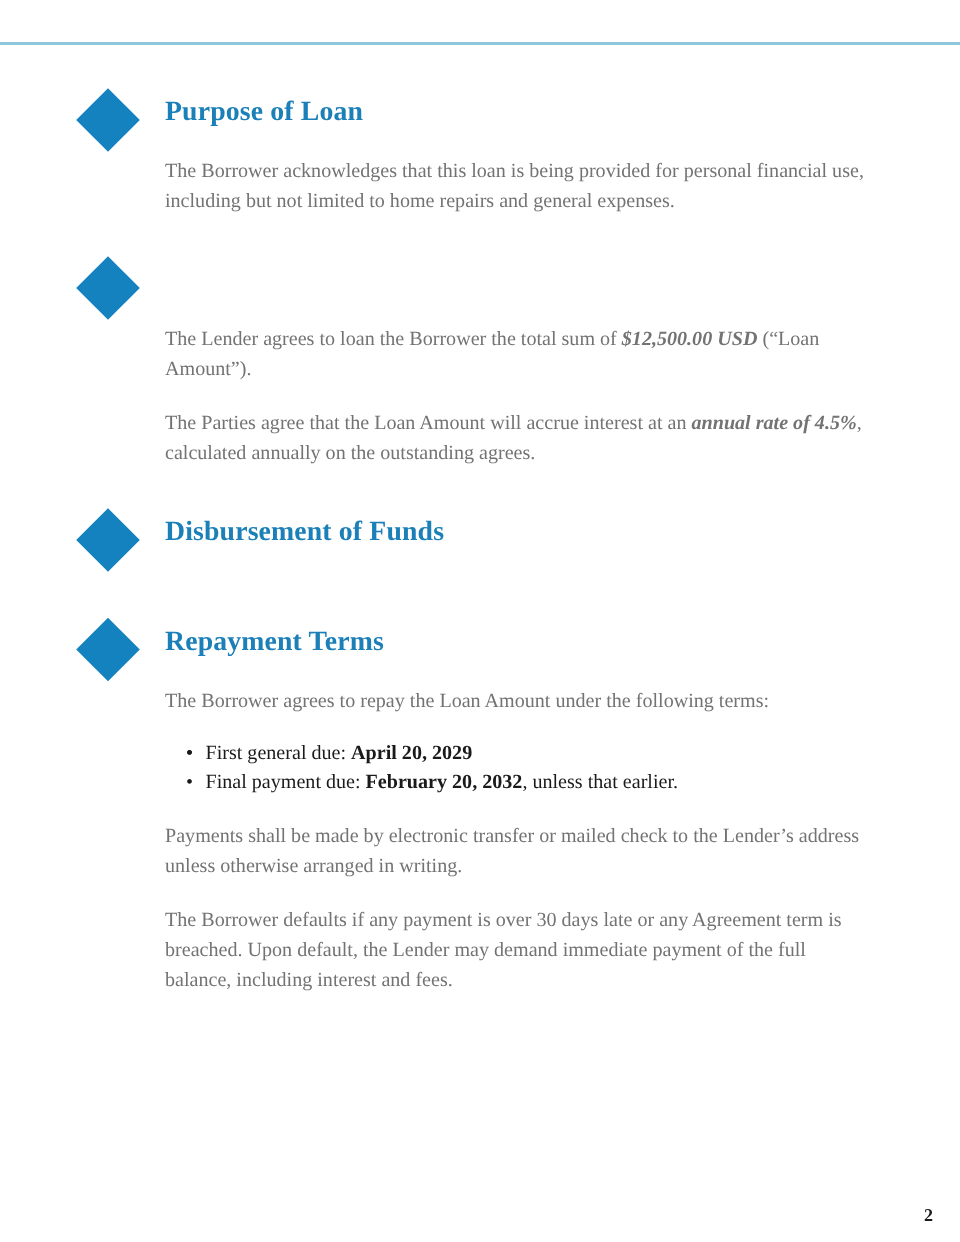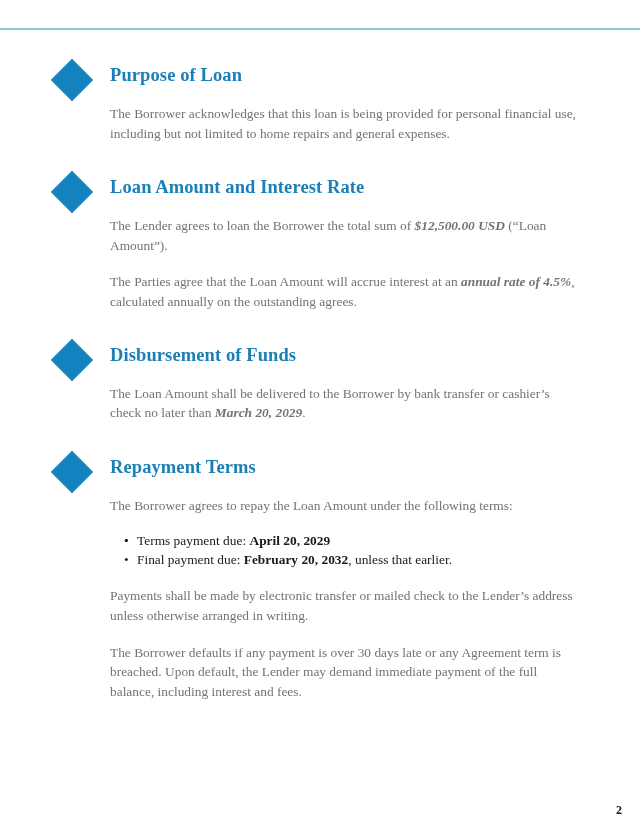--- a/index.html
+++ b/index.html
@@ -129,51 +129,49 @@
         <h2 class="section-title">Purpose of Loan</h2>
       </div>
       <p class="para last"><span>The Borrower acknowledges that this loan is being provided for personal financial use, including but not limited to home repairs and general expenses.</span></p>
     </div>
 
     <div class="sec-gap-1"></div>
 
     <div class="section">
       <div class="section-head">
         <span class="diamond"></span>
-        <h2 class="section-title">Loan Amount and Interest Rate</h2>
       </div>
       <p class="para"><span>The Lender agrees to loan the Borrower the total sum of </span><b>$12,500.00 USD</b><span> (“Loan Amount”).</span></p>
       <p class="para last"><span>The Parties agree that the Loan Amount will accrue interest at an </span><b>annual rate of 4.5%</b><span>, calculated annually on the outstanding agrees.</span></p>
     </div>
 
     <div class="sec-gap-2"></div>
 
     <div class="section">
       <div class="section-head">
         <span class="diamond"></span>
         <h2 class="section-title">Disbursement of Funds</h2>
       </div>
-      <p class="para last"><span>The Loan Amount shall be delivered to the Borrower by bank transfer or cashier’s check no later than </span><b>March 20, 2029</b><span>.</span></p>
     </div>
 
     <div class="sec-gap-3"></div>
 
     <div class="section">
       <div class="section-head">
         <span class="diamond"></span>
         <h2 class="section-title">Repayment Terms</h2>
       </div>
       <p class="para"><span>The Borrower agrees to repay the Loan Amount under the following terms:</span></p>
       <ul class="bullets">
         <li>
           <span class="dot">•</span>
         </li>
         <li>
           <span class="dot">•</span>
-          <span><span>Terms payment due: </span><b>April 20, 2029</b></span>
+          <span><span>First general due: </span><b>April 20, 2029</b></span>
         </li>
         <li>
           <span class="dot">•</span>
           <span><span>Final payment due: </span><b>February 20, 2032</b><span>, unless that earlier.</span></span>
         </li>
       </ul>
       <p class="para"><span>Payments shall be made by electronic transfer or mailed check to the Lender’s address unless otherwise arranged in writing.</span></p>
       <p class="para last"><span>The Borrower defaults if any payment is over 30 days late or any Agreement term is breached. Upon default, the Lender may demand immediate payment of the full balance, including interest and fees.</span></p>
     </div>
 

